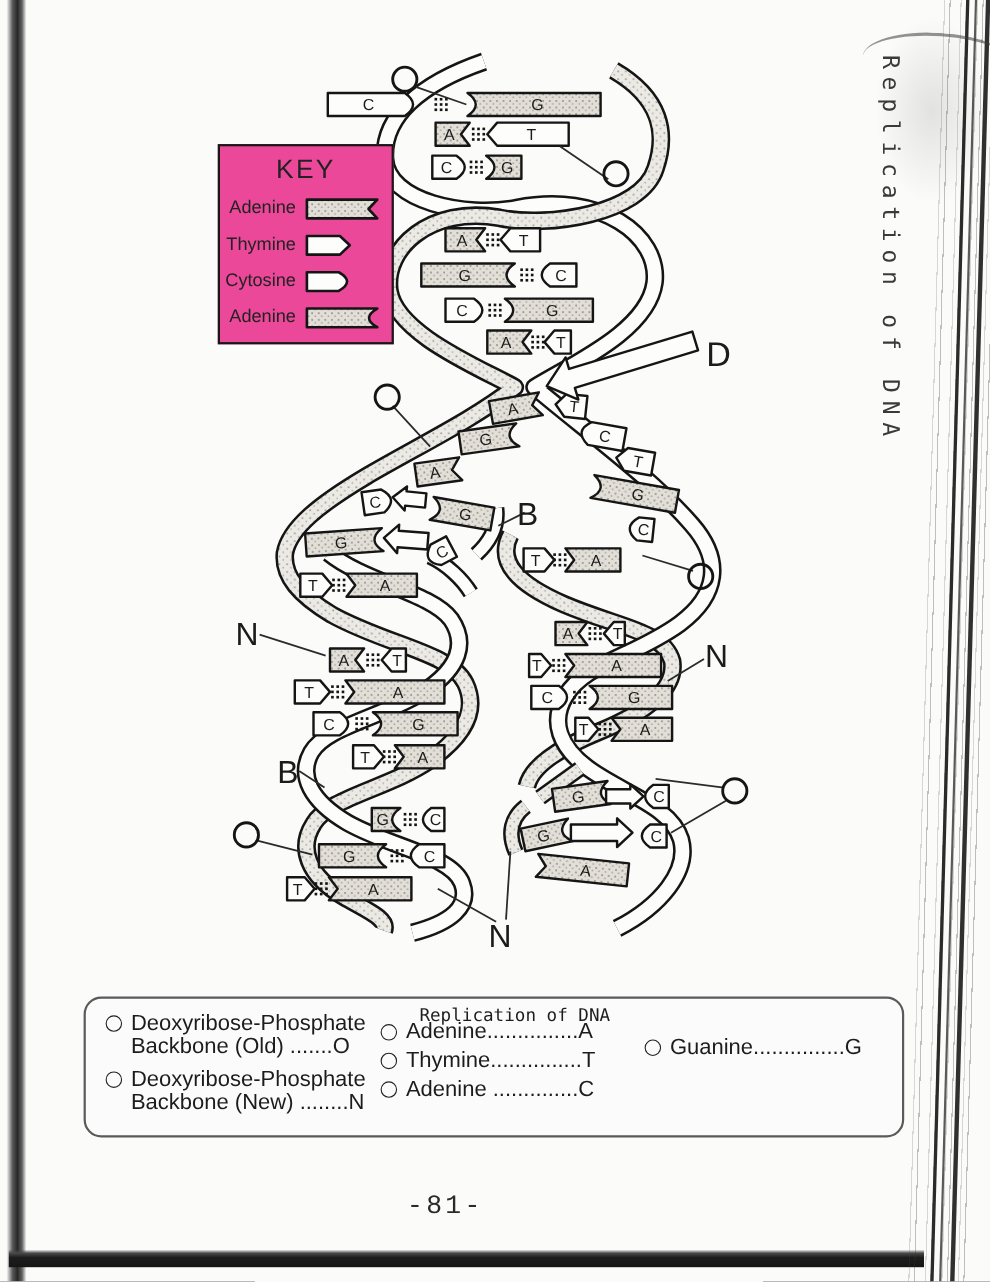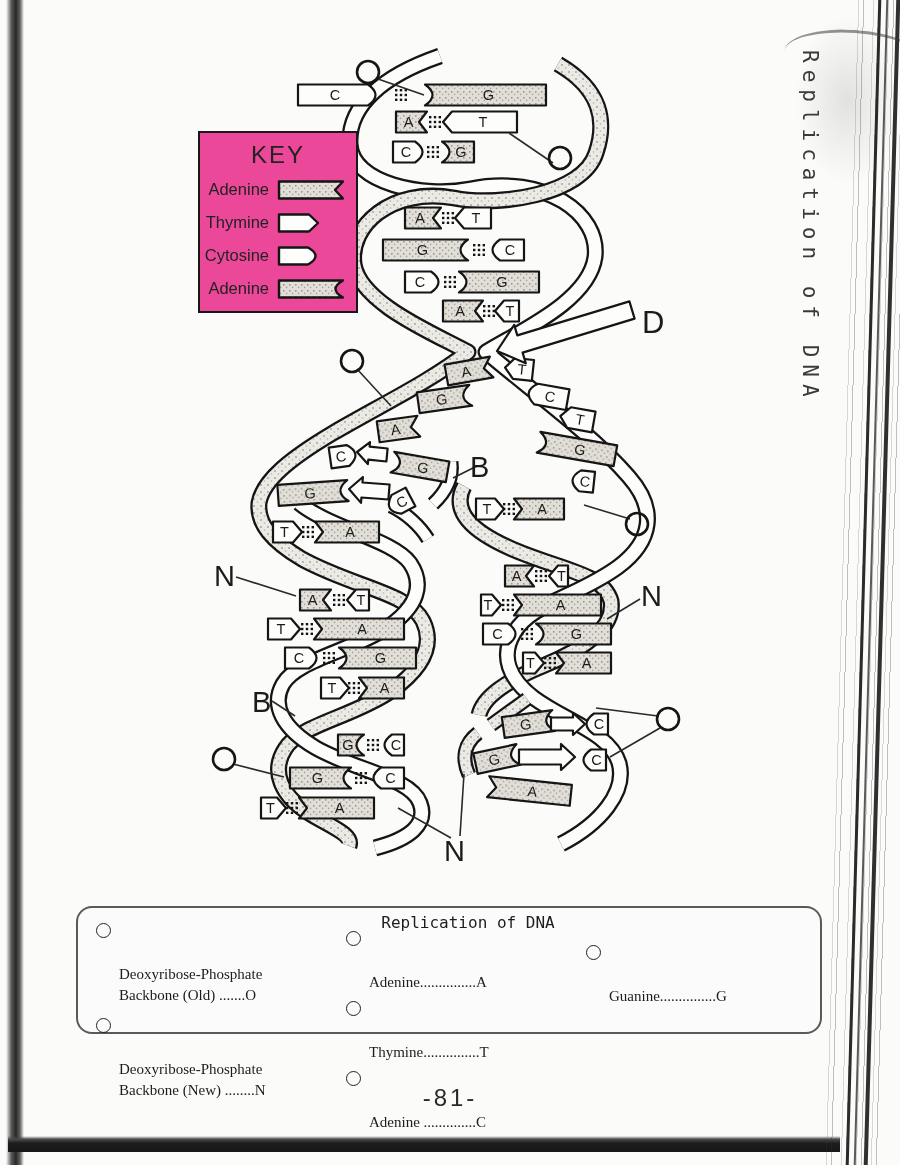--- a/index.html
+++ b/index.html
@@ -38,24 +38,24 @@
   svg.key-shape{width:72px;height:24px;flex:0 0 72px;}
   
   .legend-box{position:absolute;left:76px;top:906px;width:742px;height:124px;
     border:2px solid #5a5a5a;border-radius:16px;background:rgba(255,255,255,.2);}
   .legend-title{position:absolute;left:130px;top:5px;width:520px;text-align:center;
     font-family:"DejaVu Sans Mono",monospace;font-size:16px;color:#1c1c1c;}
   .lg-col{position:absolute;}
   .lg-item{display:flex;gap:8px;align-items:flex-start;margin-bottom:5px;}
   .lg-col0 .lg-item{margin-bottom:9px;}
   .lg-bullet{width:13px;height:13px;border:1.8px solid #222;border-radius:50%;margin-top:3px;flex:0 0 13px;}
-  .lg-lines{font-family:Liberation Serif, serif;font-size:15px;line-height:21px;color:#1c1c1c;white-space:pre;margin-top:44px;}
+  .lg-lines{font-family:Liberation Sans, sans-serif;font-size:20px;line-height:21px;color:#1c1c1c;white-space:pre;}
   
-  #page-num{position:absolute;left:370px;top:1084px;width:160px;text-align:center;
-    font-family:Liberation Sans, sans-serif;font-size:24px;letter-spacing:3px;color:#2a2a2a;}
+  #page-num{position:absolute;left:370px;top:1084px;width:160px;
+    font-family:Liberation Mono, monospace;font-size:24px;letter-spacing:3px;color:#2a2a2a;}
 </style>
 </head>
 <body>
 
 <div class="page">
   <div class="edge-left"></div>
   <div class="edge-bottom"></div>
   <div class="edge-right">
       <i class="s1"></i>
       <i class="s2"></i>

